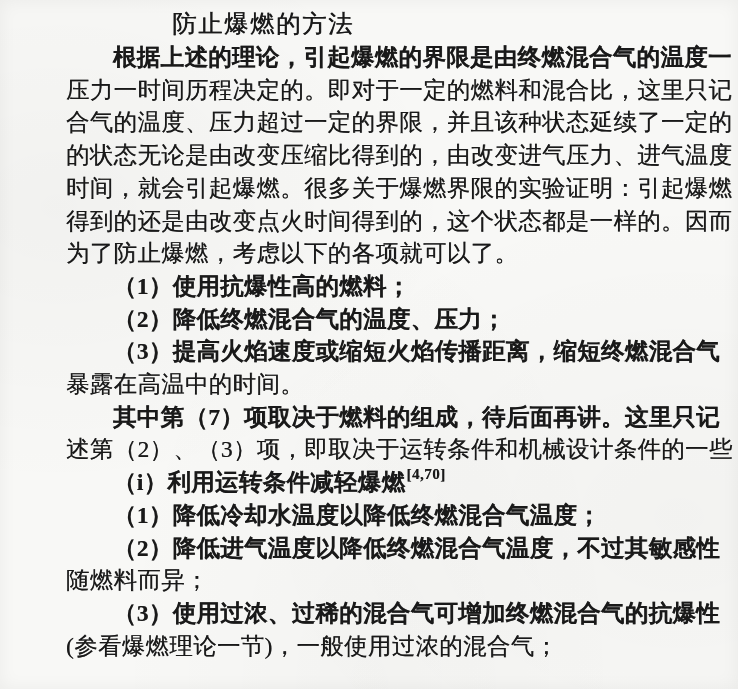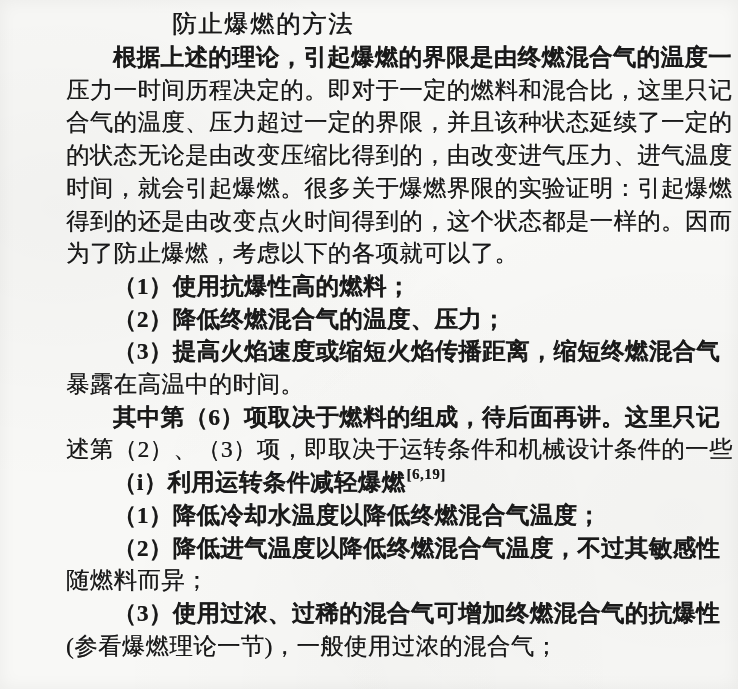--- a/index.html
+++ b/index.html
@@ -63,22 +63,22 @@
       <div class="line"><span>压力一时间历程决定的。即对于一定的燃料和混合比，这里只记</span></div>
       <div class="line"><span>合气的温度、压力超过一定的界限，并且该种状态延续了一定的</span></div>
       <div class="line"><span>的状态无论是由改变压缩比得到的，由改变进气压力、进气温度</span></div>
       <div class="line"><span>时间，就会引起爆燃。很多关于爆燃界限的实验证明：引起爆燃</span></div>
       <div class="line"><span>得到的还是由改变点火时间得到的，这个状态都是一样的。因而，</span></div>
       <div class="line"><span>为了防止爆燃，考虑以下的各项就可以了。</span></div>
       <div class="line indent"><span>（1）使用抗爆性高的燃料；</span></div>
       <div class="line indent"><span>（2）降低终燃混合气的温度、压力；</span></div>
       <div class="line indent"><span>（3）提高火焰速度或缩短火焰传播距离，缩短终燃混合气</span></div>
       <div class="line"><span>暴露在高温中的时间。</span></div>
-      <div class="line indent"><span>其中第（6）项取决于燃料的组成，待后面再讲。这里只记</span></div>
+      <div class="line indent"><span>其中第（7）项取决于燃料的组成，待后面再讲。这里只记</span></div>
       <div class="line"><span>述第（2）、（3）项，即取决于运转条件和机械设计条件的一些</span></div>
-      <div class="line indent"><span>（i）利用运转条件减轻爆燃</span><sup class="cite">[6,19]</sup></div>
+      <div class="line indent"><span>（i）利用运转条件减轻爆燃</span><sup class="cite">[4,70]</sup></div>
       <div class="line indent"><span>（1）降低冷却水温度以降低终燃混合气温度；</span></div>
       <div class="line indent"><span>（2）降低进气温度以降低终燃混合气温度，不过其敏感性</span></div>
       <div class="line"><span>随燃料而异；</span></div>
       <div class="line indent"><span>（3）使用过浓、过稀的混合气可增加终燃混合气的抗爆性</span></div>
       <div class="line"><span>(参看爆燃理论一节)，一般使用过浓的混合气；</span></div>
     </div>
 </div>
 
 </body></html>

